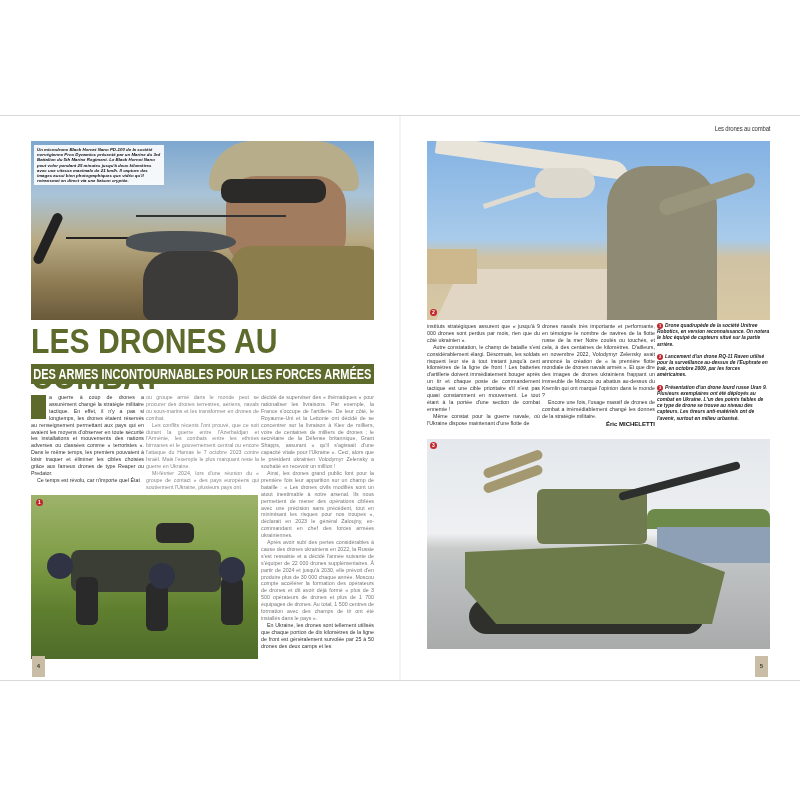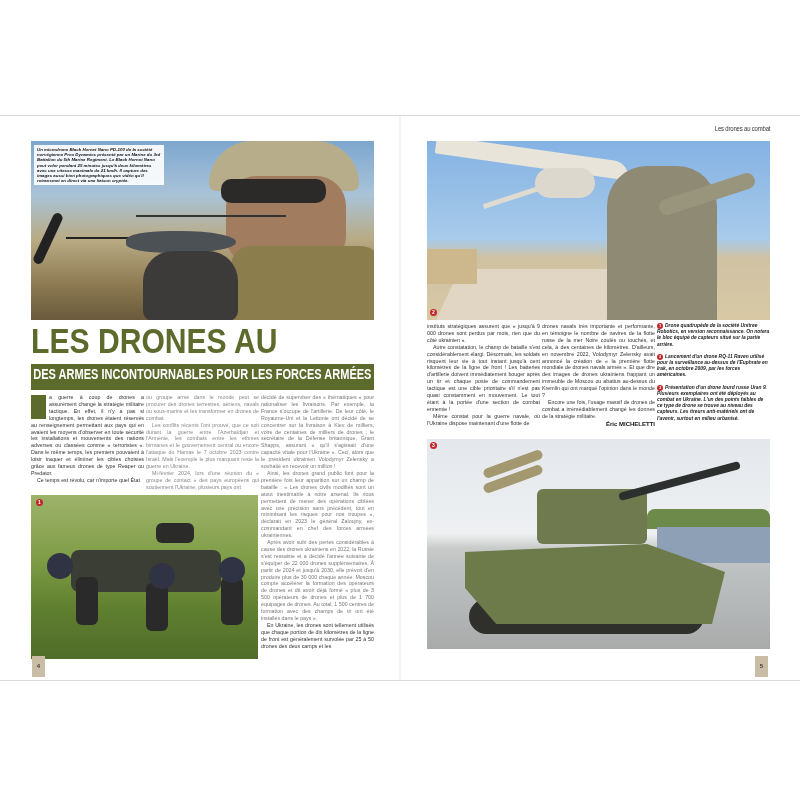--- a/index.html
+++ b/index.html
@@ -33,21 +33,21 @@
     background: #222; transform: rotate(25deg); }
   .ph1 .glove { position: absolute; left: 112px; top: 110px; width: 95px; height: 70px; border-radius: 30px 30px 10px 10px;
     background: #3d3b3a; }
 
   .caption-box { position: absolute; left: 3px; top: 4px; width: 130px; background: rgba(255,255,255,0.9);
     padding: 2px 3px; font-size: 4.4px; line-height: 5.2px; font-weight: bold; font-style: italic; color: #111; }
 
   .title { position: absolute; left: 31px; top: 207px; width: 345px; text-align: center;
     font-family: "Liberation Sans", sans-serif; font-weight: bold; font-size: 35px; line-height: 36px;
     color: #5c6a2c; letter-spacing: 0px; transform: scaleX(0.86); transform-origin: left top; width: 402px; text-align: left; }
-  .subtitle-bar { position: absolute; left: 31px; top: 248px; width: 343px; height: 26px; background: #5c6a2c; }
+  .subtitle-bar { position: absolute; left: 31px; top: 248px; width: 343px; height: 20px; background: #5c6a2c; }
   .subtitle { display: block; color: #fff; font-weight: bold; font-size: 14.5px; line-height: 20px; white-space: nowrap;
     transform: scaleX(0.76); transform-origin: left center; padding-left: 3px; }
 
   .col { position: absolute; font-size: 5.3px; line-height: 6.9px; color: #333; text-align: justify; }
   .col p { text-indent: 6px; }
   .col p.noind { text-indent: 0; }
   .c1 { left: 31px; top: 278px; width: 113px; }
   .c2 { left: 146px; top: 278px; width: 113px; color: #888; }
   .c3 { left: 261px; top: 278px; width: 113px; color: #777; }
   .c4 { left: 427px; top: 207px; width: 113px; }

